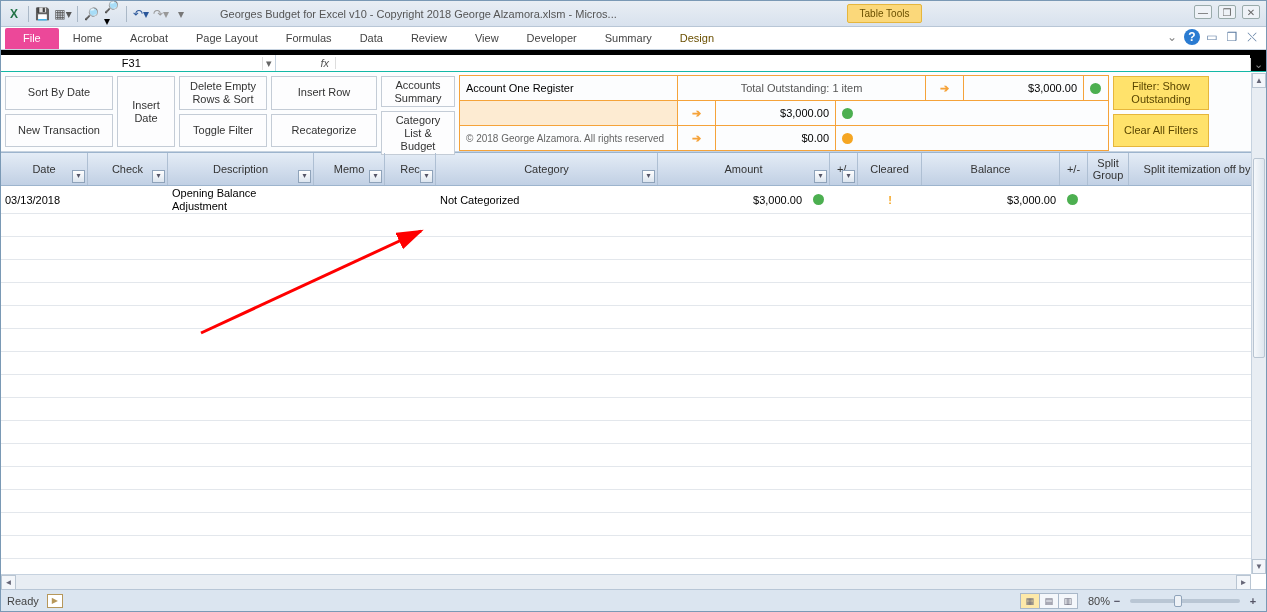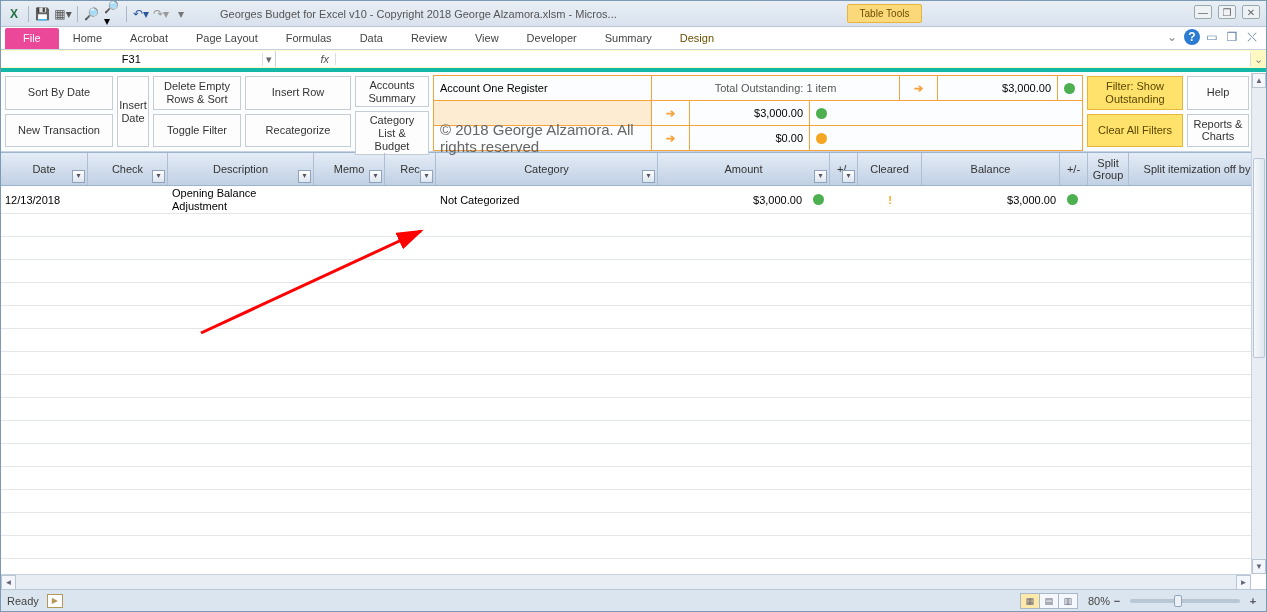--- a/index.html
+++ b/index.html
@@ -16,21 +16,21 @@
   .win-btns span{width:18px; height:14px; border:1px solid #9aa;  border-radius:2px; display:flex; align-items:center; justify-content:center; font-size:10px; color:#666; background:#eef2f7;}
   
   .ribtabs{height:23px; display:flex; align-items:flex-end; border-bottom:1px solid #c6d2df; padding-left:4px; gap:0; position:relative;}
   .file-tab{background:#ec4899; color:#fff; padding:4px 18px 5px; font-size:11px; border-radius:2px 2px 0 0;}
   .tab{padding:4px 14px 5px; color:#444; cursor:default;}
   .design-tab{color:#6a4f00;}
   .rib-icons{position:absolute; right:6px; top:2px; display:flex; gap:4px; align-items:center;}
   .rib-icons span{width:16px; height:16px; display:flex; align-items:center; justify-content:center; font-size:12px; color:#5a7aa0;}
   .help-ic{background:#2a7bd1; color:#fff !important; border-radius:50%; font-weight:bold;}
   
-  .formula-row{height:22px; display:flex; align-items:center; border-bottom:4px solid #14b8a6; background:#fef9c3;}
+  .formula-row{height:22px; display:flex; align-items:flex-end; border-bottom:1px solid #14b8a6; background:#000000;}
   .namebox{width:275px; display:flex; align-items:center; border-right:1px solid #c6d2df; background:#fff;}
   .namebox input{border:none; width:100%; padding:2px 6px; font-size:11px; text-align:center; background:#fff;}
   .namebox .dd{width:14px; text-align:center; color:#666; border-left:1px solid #ddd;}
   .fx-area{display:flex; align-items:center; flex:1; background:#fff;}
   .fx-btn{width:60px; display:flex; justify-content:flex-end; align-items:center; padding-right:6px; color:#555; font-style:italic; border-right:1px solid #ddd; height:100%;}
   .fx-input{flex:1; border:none; padding:2px 6px; font-size:11px;}
   .expand{width:16px; text-align:center; color:#888; border-left:1px solid #ddd;}
   
   .toolbar{display:flex; padding:4px; gap:4px; border-bottom:1px solid #c6d2df; background:#fcfdfe; height:80px;}
   .tb-col{display:flex; flex-direction:column; gap:4px;}
@@ -146,21 +146,21 @@
     <input class="fx-input" style="">
   </div>
   <div class="expand">⌄</div>
 </div>
 
 <div class="toolbar">
   <div class="tb-col" style="width:108px">
     <div class="btn tall">Sort By Date</div>
     <div class="btn tall">New Transaction</div>
   </div>
-  <div class="tb-col" style="width:32px">
+  <div class="tb-col" style="width:58px">
     <div class="btn tall" style="flex:2">Insert Date</div>
   </div>
   <div class="tb-col" style="width:88px">
     <div class="btn tall">Delete Empty Rows &amp; Sort</div>
     <div class="btn tall">Toggle Filter</div>
   </div>
   <div class="tb-col" style="width:106px">
     <div class="btn tall">Insert Row</div>
     <div class="btn tall">Recategorize</div>
   </div>
@@ -185,39 +185,35 @@
       <div class="s-label peach"></div>
       <div class="s-arrow">
           <span class="arrow-ic">➔</span>
         </div>
       <div class="s-val">$3,000.00</div>
       <div class="s-dot">
           <span class="dot green"></span>
         </div>
     </div>
     <div class="sum-row">
-      <div class="s-label" style="font-size:15px;color:#666">© 2018 George Alzamora. All rights reserved</div>
+      <div class="s-label" style="font-size:10px;color:#666">© 2018 George Alzamora. All rights reserved</div>
       <div class="s-arrow">
           <span class="arrow-ic">➔</span>
         </div>
       <div class="s-val">$0.00</div>
       <div class="s-dot">
           <span class="dot orange-d"></span>
         </div>
     </div>
   </div>
 
   <div class="tb-col" style="width:96px">
     <div class="btn tall yellow">Filter: Show Outstanding</div>
     <div class="btn tall yellow">Clear All Filters</div>
   </div>
-  <div class="tb-col" style="width:62px">
-    <div class="btn tall">Help</div>
-    <div class="btn tall">Reports &amp; Charts</div>
-  </div>
 </div>
 
 <div class="thdr">
   <div class="th c-date">
       <span>Date</span>
       <span class="fbtn">▾</span>
     </div>
   <div class="th c-check">
       <span>Check</span>
       <span class="fbtn">▾</span>
@@ -258,21 +254,21 @@
   <div class="th c-grp">
       <span>Split Group</span>
     </div>
   <div class="th c-split">
       <span>Split itemization off by</span>
     </div>
 </div>
 
 <div class="grid">
   <div class="drow">
-    <div class="c-date">12/13/2018</div>
+    <div class="c-date">03/13/2018</div>
     <div class="c-check"></div>
     <div class="c-desc" style="line-height:1.1">Opening Balance Adjustment</div>
     <div class="c-memo"></div>
     <div class="c-rec"></div>
     <div class="c-cat">Not Categorized</div>
     <div class="amt-cell">$3,000.00</div>
     <div class="dot-cell">
         <span class="dot green"></span>
       </div>
     <div class="c-pm"></div>

